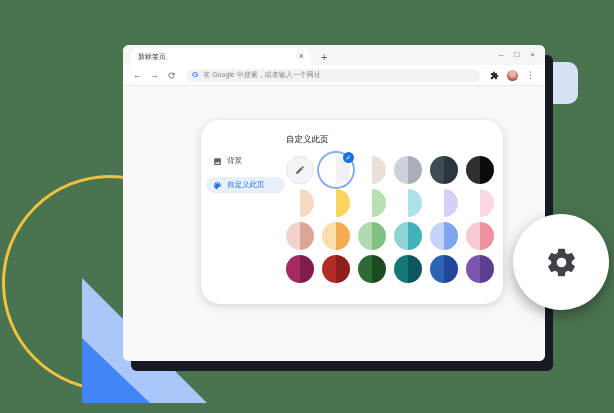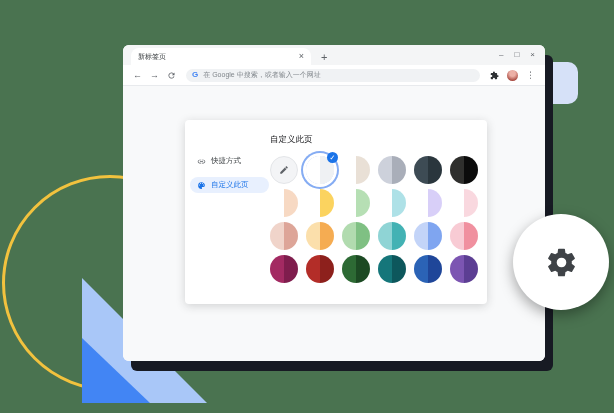--- a/index.html
+++ b/index.html
@@ -27,21 +27,21 @@
   .navbtn svg{display:block;}
   .omnibox{flex:1;height:13px;background:#F0F2F4;border-radius:7px;display:flex;align-items:center;margin:0 6px;padding:0 6px;overflow:hidden;}
   .gicon{font-size:8px;font-weight:bold;color:#4285F4;margin-right:5px;line-height:1;}
   .omnitext{font-size:7px;color:#80868B;white-space:nowrap;}
   .toolicon{margin:0 4px;line-height:1;display:flex;align-items:center;}
   .kebab{font-size:9px;color:#5F6368;}
   .avatar{width:11px;height:11px;border-radius:50%;background:radial-gradient(circle at 50% 32%,#ecb0a6 30%,#a94b42 75%);margin:0 4px;}
   .content{position:relative;height:275px;background:#F8F9FA;border-radius:0 0 6px 6px;}
 
   
-  .dialog{position:absolute;left:62px;top:34px;width:302px;height:184px;background:#fff;border-radius:4px;box-shadow:0 2px 10px rgba(32,33,36,.18);}
+  .dialog{position:absolute;left:78px;top:34px;width:302px;height:184px;background:#fff;border-radius:19px;box-shadow:0 2px 10px rgba(32,33,36,.18);}
   .dialog-title{position:absolute;left:85px;top:14px;font-size:8.5px;color:#202124;}
   .side{position:absolute;left:5px;top:33px;width:79px;}
   .side-item{height:16px;display:flex;align-items:center;gap:5px;padding:0 7px;border-radius:8px;margin-bottom:8px;}
   .side-item .lbl{font-size:7.5px;color:#3C4043;white-space:nowrap;}
   .side-item.sel{background:#E8F0FE;}
   .side-item.sel .lbl{color:#1A73E8;}
   .side-item svg{flex:0 0 auto;}
   .grid{position:absolute;left:85px;top:36px;width:212px;display:flex;flex-wrap:wrap;gap:5px 8px;}
   .swatch{position:relative;width:28px;height:28px;border-radius:50%;}
   .swatch.custom{border:1px solid #E3E5E8;box-sizing:border-box;display:flex;align-items:center;justify-content:center;}
@@ -95,23 +95,23 @@
       <span class="avatar"></span>
       <span class="toolicon kebab">⋮</span>
     </div>
 
     <div class="content">
       <div class="dialog">
         <div class="dialog-title">自定义此页</div>
         <div class="side" id="sidebar">
             <div class="side-item">
               <span><svg width="9" height="9" viewBox="0 0 24 24" fill="#5F6368">
-                  <path d="M3.9 12c0-1.71 1.39-3.1 3.1-3.1h4V7H7c-2.76 0-5 2.24-5 5s2.24 5 5 5h4v-1.9H7c-1.71 0-3.1-1.39-3.1-3.1zM8 13h8v-2H8v2zm9-6h-4v1.9h4c1.71 0 3.1 1.39 3.1 3.1s-1.39 3.1-3.1 3.1h-4V17h4c2.76 0 5-2.24 5-5s-2.24-5-5-5z"></path>
+                  <path d="M21 19V5a2 2 0 0 0-2-2H5a2 2 0 0 0-2 2v14a2 2 0 0 0 2 2h14a2 2 0 0 0 2-2zM8.5 13.5l2.5 3 3.5-4.5 4.5 6H5l3.5-4.5z"></path>
                 </svg></span>
-              <span class="lbl">快捷方式</span>
+              <span class="lbl">背景</span>
             </div>
             <div class="side-item sel">
               <span><svg width="9" height="9" viewBox="0 0 24 24" fill="#1A73E8">
                   <path d="M12 3a9 9 0 0 0 0 18c.83 0 1.5-.67 1.5-1.5 0-.39-.15-.74-.39-1.01-.23-.26-.38-.61-.38-.99 0-.83.67-1.5 1.5-1.5H16a5 5 0 0 0 5-5c0-4.42-4.03-8-9-8zM6.5 12c-.83 0-1.5-.67-1.5-1.5S5.67 9 6.5 9 8 9.67 8 10.5 7.33 12 6.5 12zm3-4C8.67 8 8 7.33 8 6.5S8.67 5 9.5 5s1.5.67 1.5 1.5S10.33 8 9.5 8zm5 0c-.83 0-1.5-.67-1.5-1.5S13.67 5 14.5 5s1.5.67 1.5 1.5S15.33 8 14.5 8zm3 4c-.83 0-1.5-.67-1.5-1.5S16.67 9 17.5 9s1.5.67 1.5 1.5-.67 1.5-1.5 1.5z"></path>
                 </svg></span>
               <span class="lbl">自定义此页</span>
             </div>
           </div>
         <div class="grid" id="swatch-grid">
             <div class="swatch custom" style="background: linear-gradient(90deg, rgb(243, 244, 246) 0px, rgb(243, 244, 246) 50%, rgb(243, 244, 246) 50%, rgb(243, 244, 246) 100%);">

